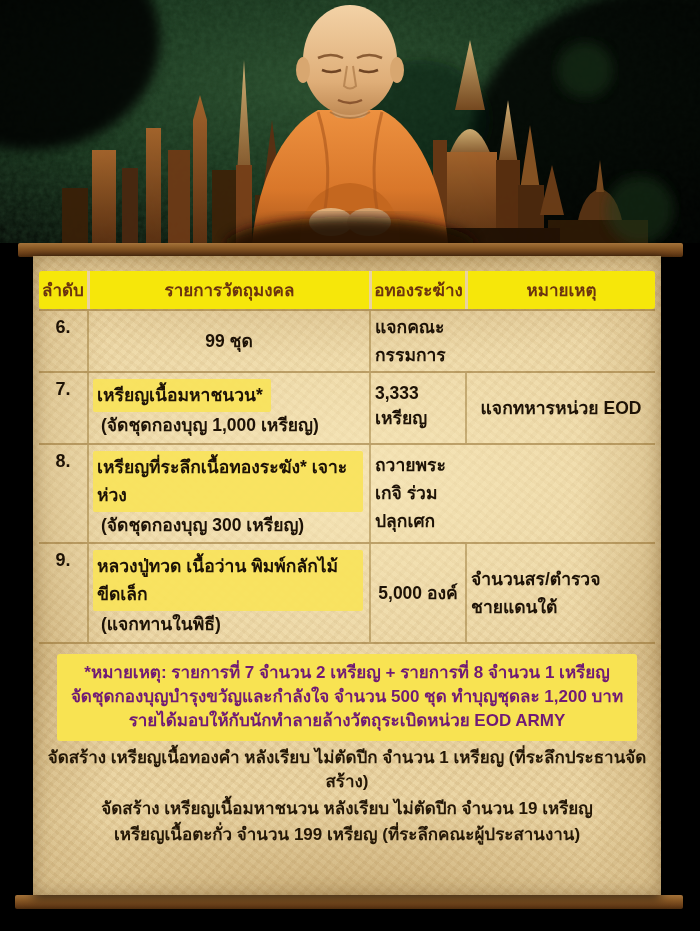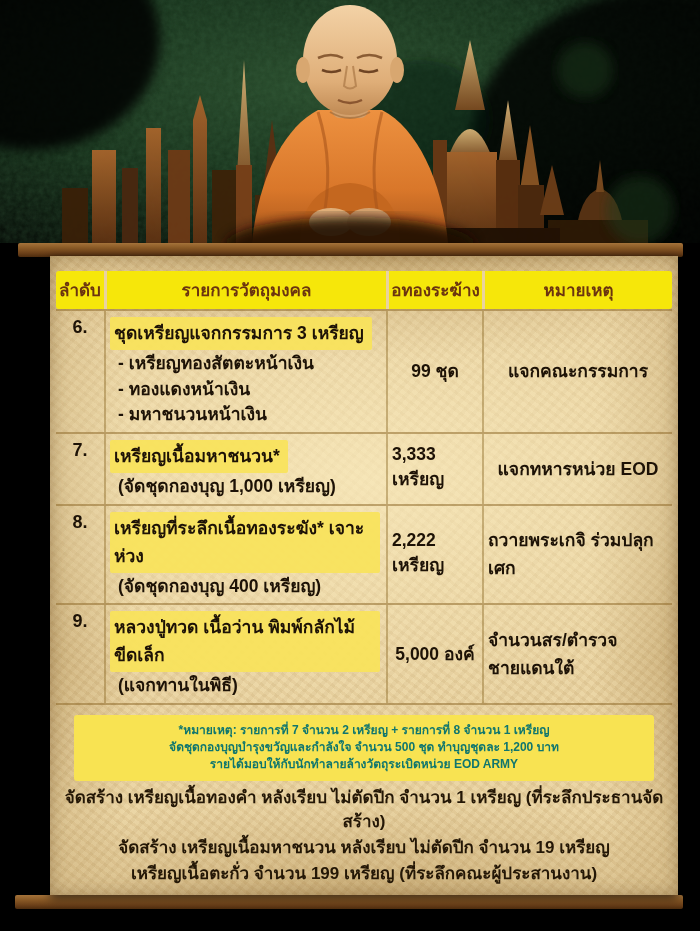--- a/index.html
+++ b/index.html
@@ -10,21 +10,21 @@
   .hero{position:absolute;left:0;top:0;width:700px;height:243px;}
 
   
   .rod{position:absolute;height:14px;border-radius:2px;
        background:linear-gradient(to bottom,#a5733a 0%,#8a5a26 35%,#6e421a 70%,#4e2c0e 100%);
        box-shadow:0 2px 3px rgba(0,0,0,.8);}
   .rod-top{left:18px;top:243px;width:665px;}
   .rod-bottom{left:15px;top:895px;width:668px;}
 
   
-  .parchment{position:absolute;left:50px;top:256px;width:628px;height:639px;
+  .parchment{position:absolute;left:33px;top:256px;width:628px;height:639px;
     background:
       radial-gradient(ellipse 130% 60% at 50% 35%, rgba(250,235,190,.75) 0%, rgba(250,235,190,0) 60%),
       radial-gradient(ellipse 120% 30% at 50% 0%, rgba(150,110,50,.38) 0%, rgba(150,110,50,0) 55%),
       radial-gradient(ellipse 120% 25% at 50% 100%, rgba(150,110,50,.35) 0%, rgba(150,110,50,0) 60%),
       radial-gradient(ellipse 20% 100% at 0% 50%, rgba(140,100,40,.30) 0%, rgba(140,100,40,0) 70%),
       radial-gradient(ellipse 20% 100% at 100% 50%, rgba(140,100,40,.30) 0%, rgba(140,100,40,0) 70%),
       repeating-linear-gradient(37deg, rgba(160,120,60,.07) 0 3px, rgba(255,245,210,.07) 3px 7px),
       repeating-linear-gradient(-49deg, rgba(120,90,40,.06) 0 4px, rgba(255,240,200,.05) 4px 9px),
       #e9d2a0;
     box-shadow:inset 0 0 18px rgba(90,60,20,.45), 0 3px 10px rgba(0,0,0,.7);
@@ -39,22 +39,22 @@
   .th:first-child{border-left:none;border-radius:3px 0 0 3px;}
   .th:last-child{border-radius:0 3px 3px 0;}
   .td{border-left:2px solid rgba(145,110,45,.45);padding:4px 6px;font-weight:bold;font-size:17.5px;}
   .td:first-child{border-left:none;text-align:center;padding-top:6px;font-size:18px;}
   .td.qty,.td.note{display:flex;align-items:center;justify-content:center;text-align:left;padding:2px 4px;}
   .item-line{display:inline-block;background:rgba(248,227,90,.92);border-radius:2px;
              padding:2px 8px 3px 4px;margin:2px 0 1px -2px;}
   .subitem{display:block;padding:1px 0 1px 6px;line-height:1.35;}
 
   
-  .note-block{width:560px;margin:10px auto 0;text-align:center;font-weight:bold;font-size:12px;line-height:1.42;
-              background:#f8e352;border-radius:3px;padding:7px 10px 8px;color:#0f766e;}
+  .note-block{width:560px;margin:10px auto 0;text-align:center;font-weight:bold;font-size:17px;line-height:1.42;
+              background:#f8e352;border-radius:3px;padding:7px 10px 8px;color:#701a75;}
   .plain-notes{width:616px;margin:4px auto 0;text-align:center;font-weight:bold;font-size:17px;line-height:1.42;color:#241706;}
   .plain-notes div{padding:1px 0;}
 </style>
 </head>
 <body>
 
 <div class="stage">
 
   <div class="hero">
     <svg width="700" height="243" viewBox="0 0 700 243">
@@ -166,47 +166,40 @@
     <div class="holytable">
       <div class="tr">
         <div class="th">ลำดับ</div>
         <div class="th">รายการวัตถุมงคล</div>
         <div class="th">อทองระฆ้าง</div>
         <div class="th">หมายเหตุ</div>
       </div>
 
       <div class="tr body-row">
         <div class="td">6.</div>
-        <div class="td">
-          <span class="item-line">ชุดเหรียญแจกกรรมการ 3 เหรียญ</span>
-          <span class="subitem">- เหรียญทองสัตตะหน้าเงิน</span>
-          <span class="subitem">- ทองแดงหน้าเงิน</span>
-          <span class="subitem">- มหาชนวนหน้าเงิน</span>
-        </div>
         <div class="td qty">99 ชุด</div>
         <div class="td note">แจกคณะกรรมการ</div>
       </div>
 
       <div class="tr body-row">
         <div class="td">7.</div>
         <div class="td">
           <span class="item-line">เหรียญเนื้อมหาชนวน*</span>
           <span class="subitem">(จัดชุดกองบุญ 1,000 เหรียญ)</span>
         </div>
         <div class="td qty">3,333 เหรียญ</div>
         <div class="td note">แจกทหารหน่วย EOD</div>
       </div>
 
       <div class="tr body-row">
         <div class="td">8.</div>
         <div class="td">
           <span class="item-line">เหรียญที่ระลึกเนื้อทองระฆัง* เจาะห่วง</span>
-          <span class="subitem">(จัดชุดกองบุญ 400 เหรียญ)</span>
+          <span class="subitem">(จัดชุดกองบุญ 300 เหรียญ)</span>
         </div>
-        <div class="td qty">2,222 เหรียญ</div>
         <div class="td note">ถวายพระเกจิ ร่วมปลุกเศก</div>
       </div>
 
       <div class="tr body-row">
         <div class="td">9.</div>
         <div class="td">
           <span class="item-line">หลวงปู่ทวด เนื้อว่าน พิมพ์กลักไม้ขีดเล็ก</span>
           <span class="subitem">(แจกทานในพิธี)</span>
         </div>
         <div class="td qty">5,000 องค์</div>

